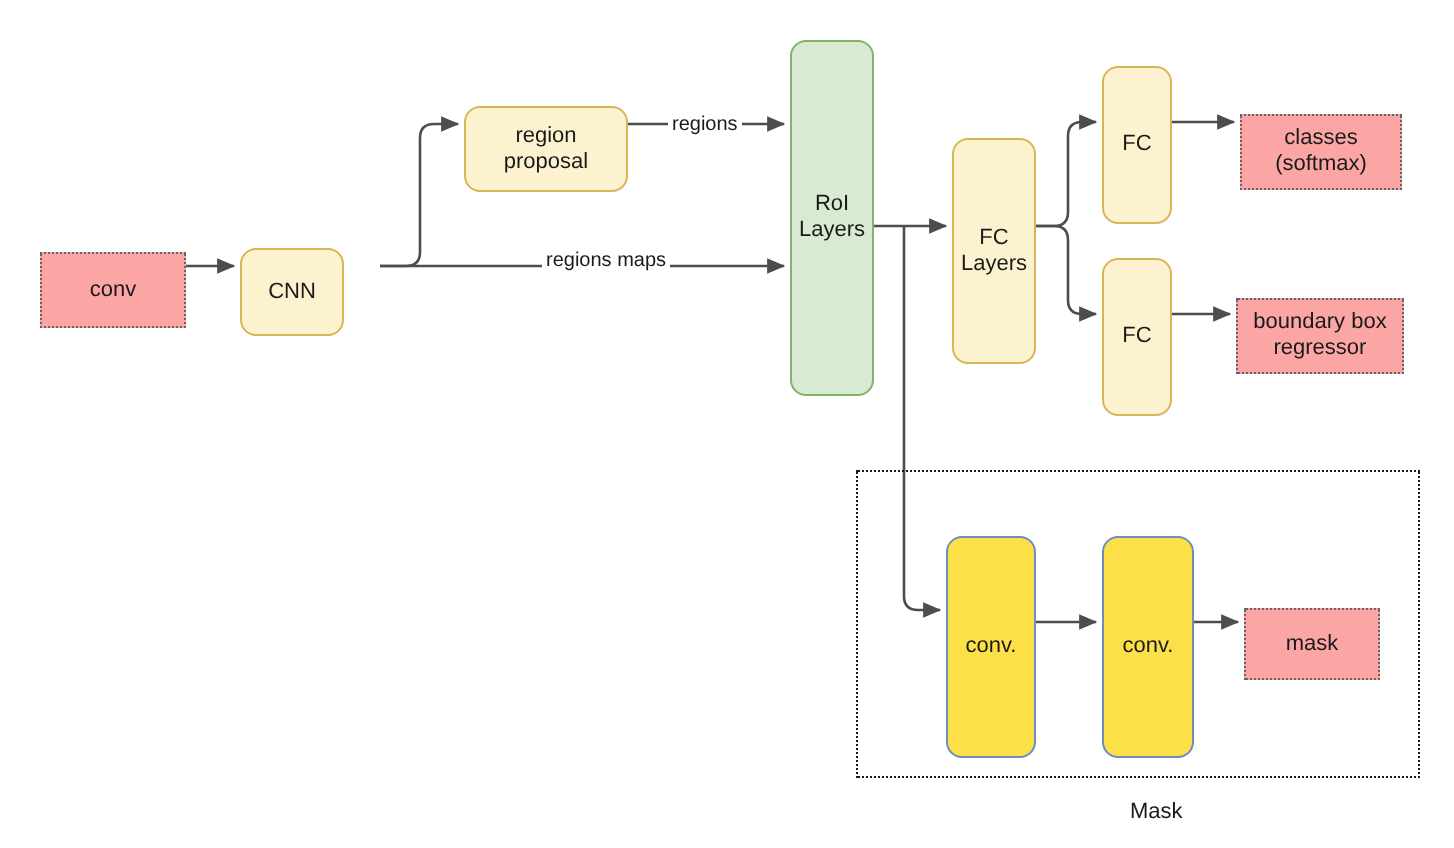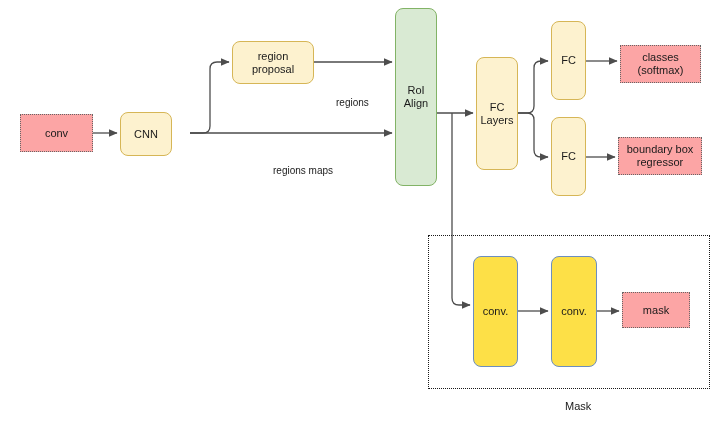--- a/index.html
+++ b/index.html
@@ -25,20 +25,21 @@
     box-sizing: border-box;
     display: flex;
     align-items: center;
     justify-content: center;
     text-align: center;
     font-size: 11px;
     line-height: 13px;
     color: #1a1a1a;
     z-index: 3;
     white-space: pre-line;
+    margin-top: 12px;
   }
   .node-yellow {
     background: #fdf2cf;
     border: 1.5px solid #d6b656;
     border-radius: 8px;
   }
   .node-green {
     background: #d9ead3;
     border: 1.5px solid #82b366;
     border-radius: 8px;
@@ -61,21 +62,20 @@
     z-index: 1;
   }
   .edge-label {
     position: absolute;
     font-size: 10px;
     color: #1a1a1a;
     background: #ffffff;
     padding: 0 2px;
     z-index: 4;
     white-space: nowrap;
-    margin-top: 40px;
   }
   .group-label {
     position: absolute;
     font-size: 11px;
     color: #1a1a1a;
     z-index: 4;
     white-space: nowrap;
   }
 </style>
 </head>
@@ -119,21 +119,21 @@
 <div class="group-label" style="left:565px; top:400px;">Mask</div>
 
 <div class="node node-dotted" style="left:20px; top:114px; width:73px; height:38px;">conv</div>
 
 <div class="node node-yellow" style="left:120px; top:112px; width:52px; height:44px;">CNN</div>
 
 <div class="node node-yellow" style="left:232px; top:41px; width:82px; height:43px;">region
 proposal</div>
 
 <div class="node node-green" style="left:395px; top:8px; width:42px; height:178px;">RoI
-Align</div>
+Layers</div>
 
 <div class="node node-yellow" style="left:476px; top:57px; width:42px; height:113px;">FC
 Layers</div>
 
 <div class="node node-yellow" style="left:551px; top:21px; width:35px; height:79px;">FC</div>
 
 <div class="node node-yellow" style="left:551px; top:117px; width:35px; height:79px;">FC</div>
 
 <div class="node node-dotted" style="left:620px; top:45px; width:81px; height:38px;">classes
 (softmax)</div>

